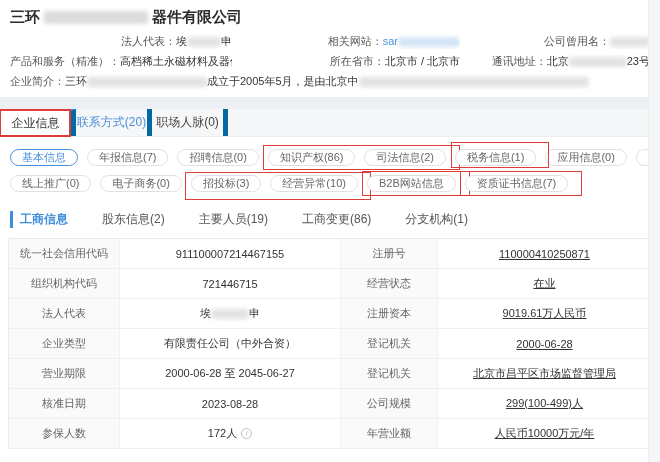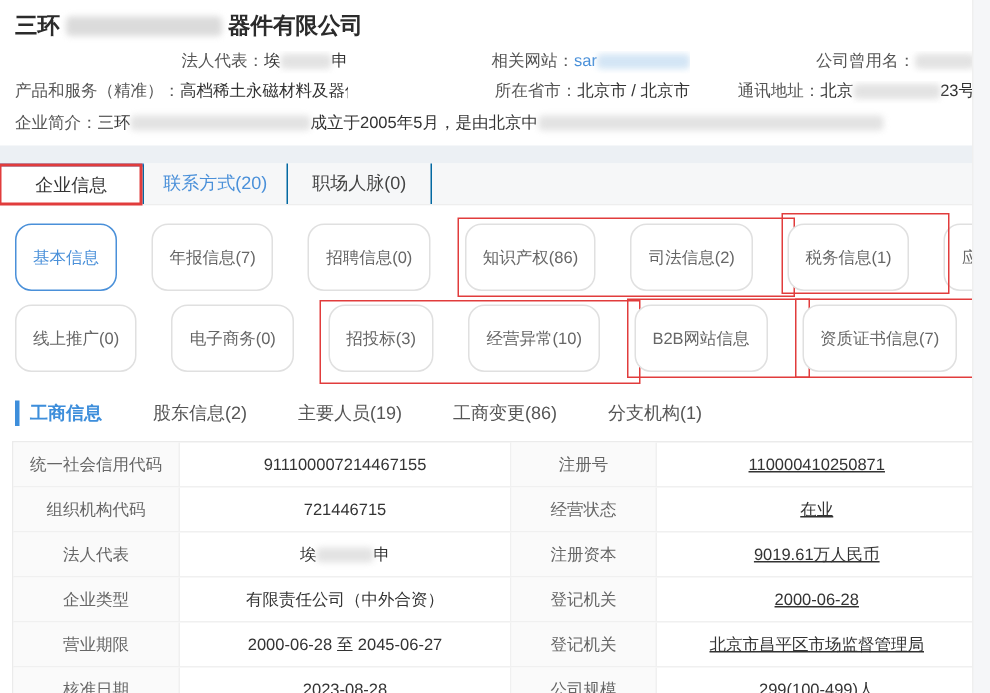--- a/index.html
+++ b/index.html
@@ -26,32 +26,32 @@
 
   
   .blur { display:inline-block; vertical-align:middle; height:10px; border-radius:3px;
     background:#d9d9d9; filter:blur(2px); opacity:.75; }
   .blur.big { height:13px; background:#cfcfcf; }
   .blur.blue { background:#c5ddf2; }
 
   
   .band { height:12px; background:#ecf0f4; }
   .tabbar { display:flex; background:#f6f7f8; height:28px; border-bottom:1px solid #eee; }
-  .tab { position:relative; width:96px; text-align:center; font-size:12px; line-height:27px;
-    color:#444; border-right:1px solid #0369a1; cursor:pointer; }
+  .tab { position:relative; width:76px; text-align:center; font-size:12px; line-height:27px;
+    color:#444; border-right:5px solid #0369a1; cursor:pointer; }
   .tab.active { background:#fff; border-top:2px solid #3d8edb; line-height:24px; color:#333; }
   .tab.blue { color:#4a90d9; }
   .tab .redbox { position:absolute; left:-1px; right:0; top:-2px; bottom:-1px;
     border:2px solid #e13c3c; pointer-events:none; }
 
   
   .pills-wrap { padding:12px 10px 2px 10px; background:#fff; }
   .pill-row { display:flex; align-items:center; margin-bottom:9px; }
-  .pill { border:1px solid #e0e0e0; border-radius:11px; padding:14px 11px;
-    font-size:11px; color:#666; margin-right:23px; white-space:nowrap; background:#fff; cursor:pointer; }
+  .pill { border:1px solid #e0e0e0; border-radius:11px; padding:0 11px;
+    font-size:11px; color:#666; margin-right:9px; white-space:nowrap; background:#fff; cursor:pointer; }
   .pill.active { border-color:#4a90d9; color:#4a90d9; }
   .annot { position:relative; display:flex; }
   .annot::after { content:""; position:absolute; inset:-4px -5px; border:1.5px solid #e13c3c;
     pointer-events:none; }
   .annot.up::after { inset:-7px -4px -2px -4px; }
   .annot.down::after { inset:-3px -4px -8px -6px; }
 
   
   .section-tabs { display:flex; align-items:center; gap:34px; padding:8px 10px 10px 10px; font-size:12px; }
   .stab { color:#555; cursor:pointer; white-space:nowrap; }

